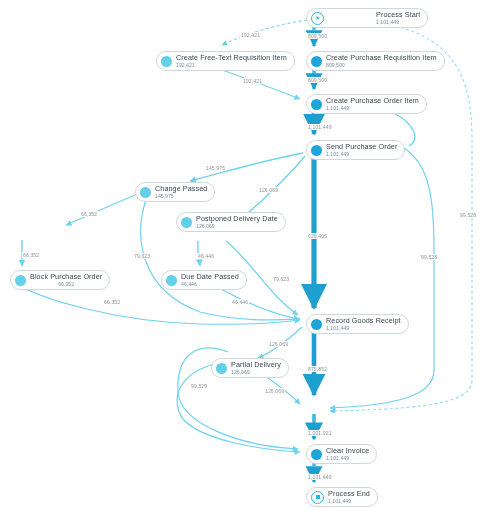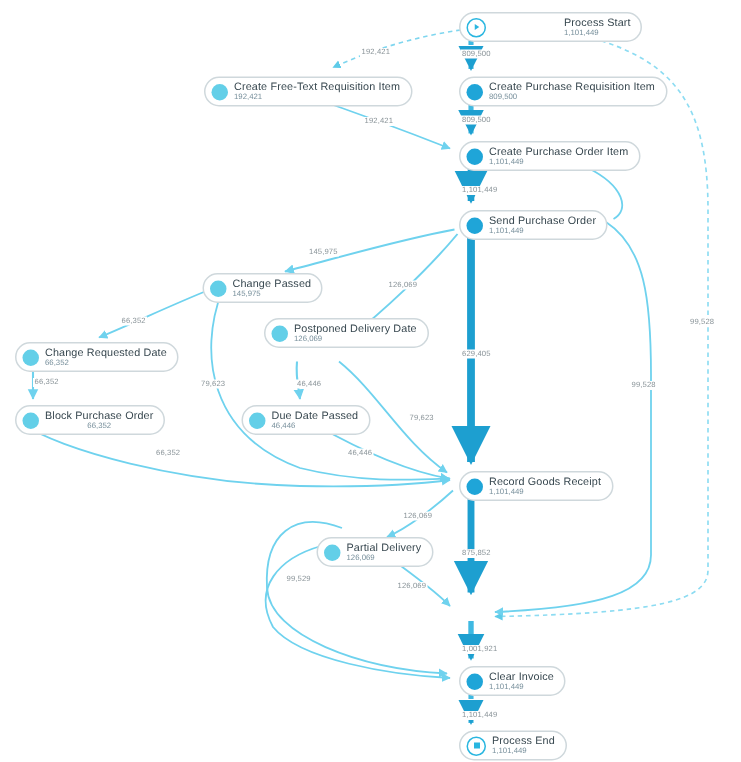--- a/index.html
+++ b/index.html
@@ -92,21 +92,21 @@
   </svg>
 
   <div class="node term start" style="left:306px;top:8px;gap:48px;">
     <span class="dot"></span>
     <span class="txt">
       <span class="nm">Process Start</span>
       <span class="ct">1,101,449</span>
     </span>
   </div>
 
-  <div class="node" style="left:136px;top:51px;justify-content:center;">
+  <div class="node" style="left:156px;top:51px;justify-content:center;">
     <span class="dot" style="background:#63cfe8;"></span>
     <span class="txt">
       <span class="nm">Create Free-Text Requisition Item</span>
       <span class="ct">192,421</span>
     </span>
   </div>
 
   <div class="node" style="left:306px;top:51px;">
     <span class="dot" style="background:#1fa5d8;"></span>
     <span class="txt">
@@ -132,27 +132,20 @@
   </div>
 
   <div class="node" style="left:135px;top:182px;">
     <span class="dot" style="background:#63cfe8;"></span>
     <span class="txt">
       <span class="nm">Change Passed</span>
       <span class="ct">145,975</span>
     </span>
   </div>
 
-  <div class="node" style="left:10px;top:228px;">
-    <span class="dot" style="background:#63cfe8;"></span>
-    <span class="txt">
-      <span class="nm">Change Requested Date</span>
-      <span class="ct">66,352</span>
-    </span>
-  </div>
 
   <div class="node" style="left:176px;top:212px;">
     <span class="dot" style="background:#63cfe8;"></span>
     <span class="txt">
       <span class="nm">Postponed Delivery Date</span>
       <span class="ct">126,069</span>
     </span>
   </div>
 
   <div class="node" style="left:10px;top:270px;text-align:center;">

